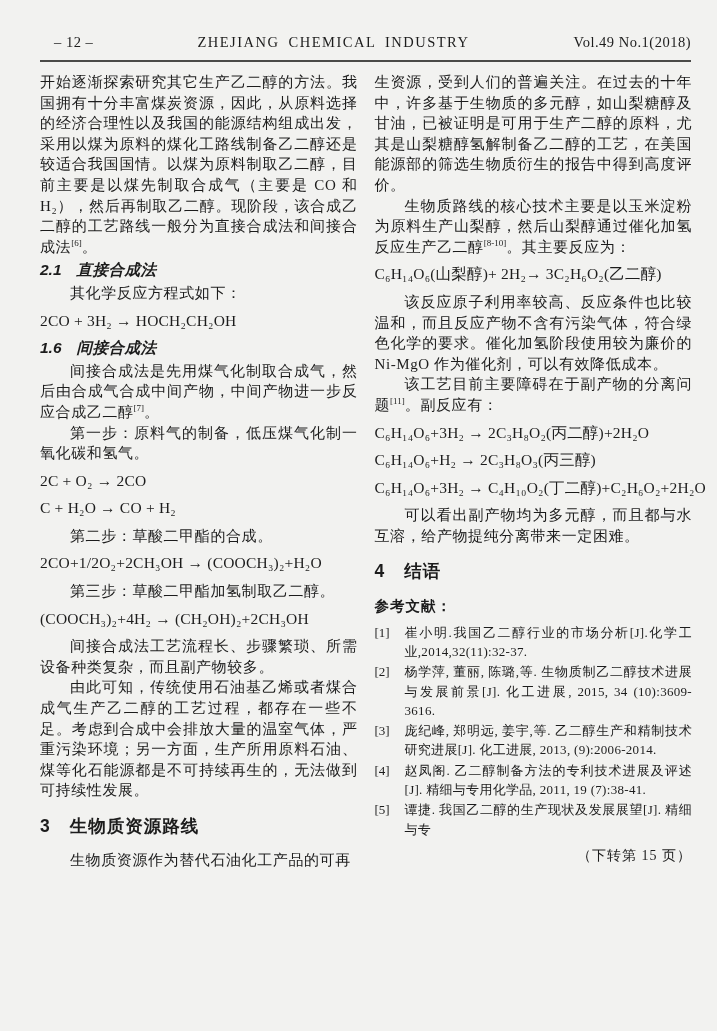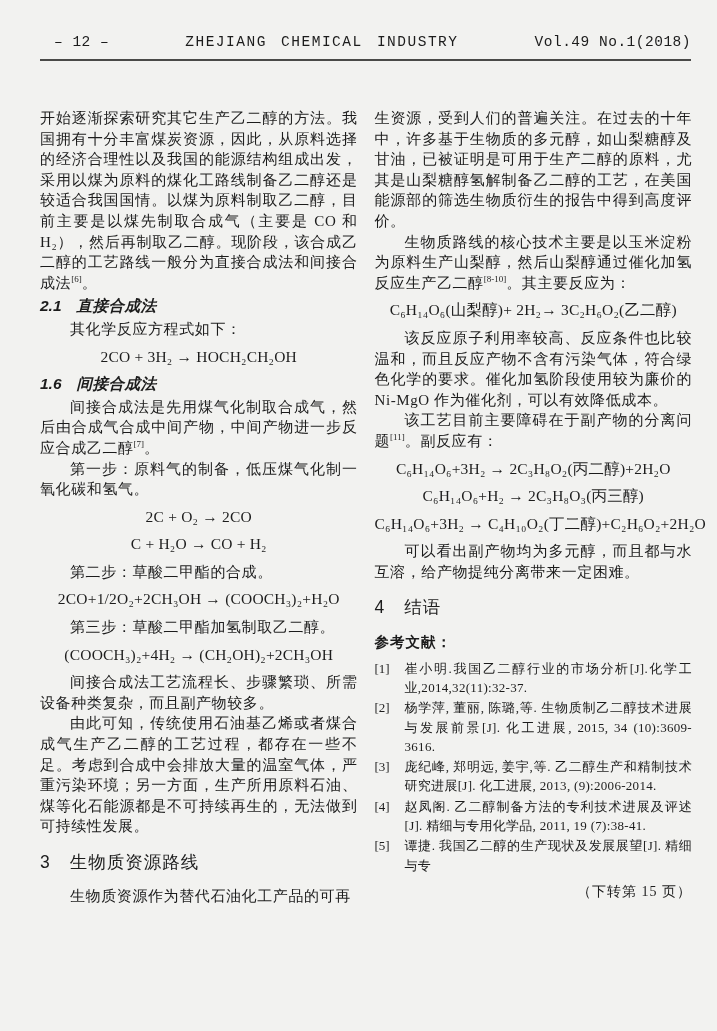--- a/index.html
+++ b/index.html
@@ -20,42 +20,40 @@
   .header{
     position:absolute;
     left:40px;right:26px;top:34px;
     display:flex;
     align-items:baseline;
     justify-content:space-between;
     font-size:14.5px;
     letter-spacing:0.5px;
     padding-bottom:9px;
     border-bottom:2px solid #4a4a48;
-    font-family:Liberation Mono, monospace;
   }
   .header .journal{
     letter-spacing:1.5px;
     word-spacing:4px;
   }
   .header .pageno{padding-left:14px;}
   
   .content{
     position:absolute;
     left:40px;right:25px;top:72px;bottom:18px;
     display:flex;
     gap:17px;
   }
   .col{
     flex:1 1 0;
     min-width:0;
     font-size:15px;
     line-height:20.6px;
     text-align:justify;
     letter-spacing:0.6px;
-    margin-top:36px;
   }
   p.para{
     margin:0;
     text-justify:inter-ideograph;
   }
   p.ind{text-indent:2em;}
   sup.refmark{
     font-size:9px;
     letter-spacing:0;
     line-height:0;
@@ -66,29 +64,28 @@
     font-weight:bold;
     font-size:15.5px;
     margin:3px 0 2px 0;
     letter-spacing:0.5px;
     font-style:italic;
   }
   .subhead .num{margin-right:15px;letter-spacing:0;}
   
   .mainhead{
     font-family:"Liberation Sans","DejaVu Sans",sans-serif;
-    font-weight:normal;
+    font-weight:bold;
     font-size:17.5px;
     margin:15px 0 13px 0;
     letter-spacing:1px;
   }
   .mainhead .num{margin-right:20px;letter-spacing:0;}
   
   .equation{
-    text-align:center;
     font-size:15.5px;
     letter-spacing:0.2px;
     margin:7px 0;
     white-space:nowrap;
   }
   
   .refs-heading{
     font-family:"Liberation Sans","DejaVu Sans",sans-serif;
     font-weight:bold;
     font-size:14.5px;

